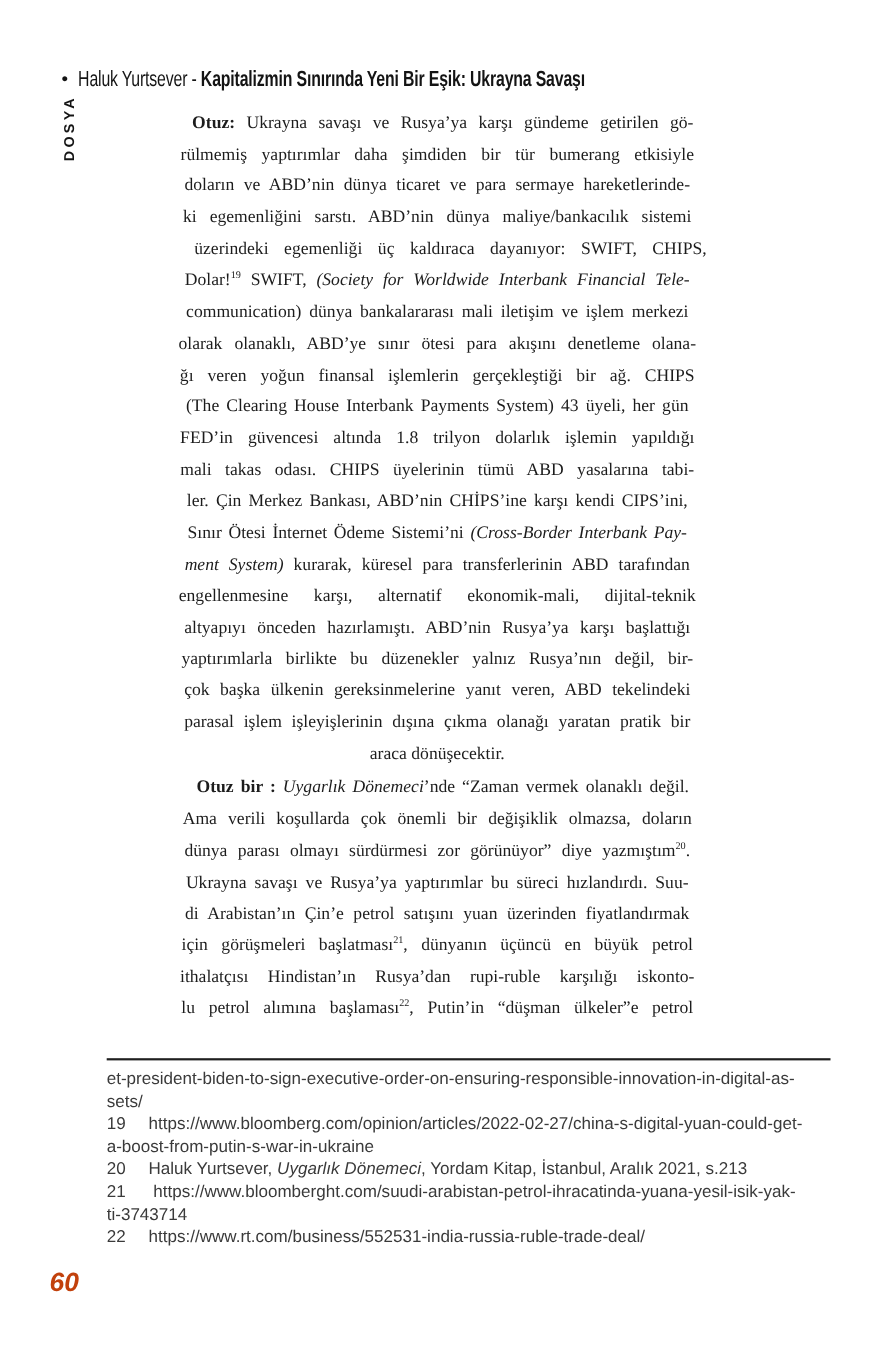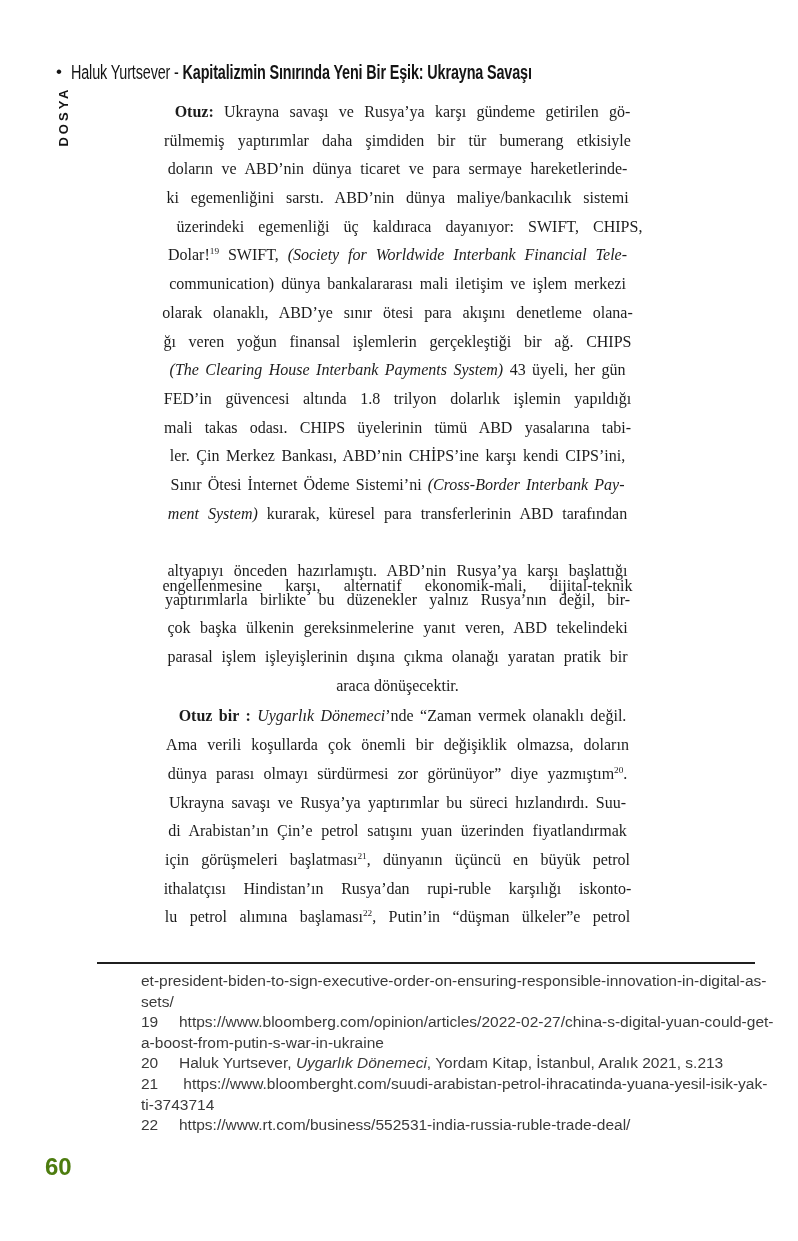--- a/index.html
+++ b/index.html
@@ -48,27 +48,27 @@
   
   .fnrule{
     position:absolute;left:97px;top:962px;width:658px;height:0;
     border-top:2.5px solid #1f1f1f;
   }
   .footnotes{
     position:absolute;left:97px;top:971px;width:662px;
     font-family:"Liberation Sans","DejaVu Sans",sans-serif;
     font-size:15.5px;line-height:20.6px;color:#3a3a3a;
   }
-  .fline{white-space:nowrap;margin-left:44px;}
+  .fline{white-space:nowrap;}
   .fnum{display:inline-block;width:38px;}
   
   .pagenum{
     position:absolute;left:45px;top:1153px;
     font-family:"Liberation Sans","DejaVu Sans",sans-serif;
-    font-weight:bold;font-size:24px;color:#4d7c0f;
+    font-weight:bold;font-size:24px;color:#c2410c;font-style:italic;
   }
 </style>
 </head>
 <body>
 
 <div class="page">
 
   <div class="header">
     <span class="bullet">•</span>
     <span class="htext"><span class="author">Haluk Yurtsever - </span><span class="title">Kapitalizmin Sınırında Yeni Bir Eşik: Ukrayna Savaşı</span></span>
@@ -80,27 +80,27 @@
       <div class="para">
         <div class="bline findent"><span class="linner" style="word-spacing: 6.31055px;"><span style="font-weight: bold;">Otuz:</span><span> Ukrayna savaşı ve Rusya’ya karşı gündeme getirilen gö-</span></span></div>
         <div class="bline"><span class="linner" style="word-spacing: 9.23438px;"><span>rülmemiş yaptırımlar daha şimdiden bir tür bumerang etkisiyle</span></span></div>
         <div class="bline"><span class="linner" style="word-spacing: 4.58594px;"><span>doların ve ABD’nin dünya ticaret ve para sermaye hareketlerinde-</span></span></div>
         <div class="bline"><span class="linner" style="word-spacing: 7.78125px;"><span>ki egemenliğini sarstı. ABD’nin dünya maliye/bankacılık sistemi</span></span></div>
         <div class="bline"><span class="linner" style="word-spacing: 10.1458px; margin-left: 24px;"><span>üzerindeki egemenliği üç kaldıraca dayanıyor: SWIFT, CHIPS,</span></span></div>
         <div class="bline"><span class="linner" style="word-spacing: 4.91518px;"><span>Dolar!</span><sup>19</sup><span> SWIFT, </span><span style="font-style: italic;">(Society for Worldwide Interbank Financial Tele-</span></span></div>
         <div class="bline"><span class="linner" style="word-spacing: 3.09821px;"><span style="">communication)</span><span> dünya bankalararası mali iletişim ve işlem merkezi</span></span></div>
         <div class="bline"><span class="linner" style="word-spacing: 6.89062px;"><span>olarak olanaklı, ABD’ye sınır ötesi para akışını denetleme olana-</span></span></div>
         <div class="bline"><span class="linner" style="word-spacing: 8.67578px;"><span>ğı veren yoğun finansal işlemlerin gerçekleştiği bir ağ. CHIPS</span></span></div>
-        <div class="bline"><span class="linner" style="word-spacing: 2.46875px;"><span style="font-style: italic;">(The Clearing House Interbank Payments System)</span><span> 43 üyeli, her gün</span></span></div>
+        <div class="bline"><span class="linner" style="word-spacing: 2.46875px;"><span style="">(The Clearing House Interbank Payments System)</span><span> 43 üyeli, her gün</span></span></div>
         <div class="bline"><span class="linner" style="word-spacing: 9.65402px;"><span>FED’in güvencesi altında 1.8 trilyon dolarlık işlemin yapıldığı</span></span></div>
         <div class="bline"><span class="linner" style="word-spacing: 8.22461px;"><span>mali takas odası. CHIPS üyelerinin tümü ABD yasalarına tabi-</span></span></div>
         <div class="bline"><span class="linner" style="word-spacing: 2.54492px;"><span>ler. Çin Merkez Bankası, ABD’nin CHİPS’ine karşı kendi CIPS’ini,</span></span></div>
         <div class="bline"><span class="linner" style="word-spacing: 2.12054px;"><span>Sınır Ötesi İnternet Ödeme Sistemi’ni </span><span style="font-style: italic;">(Cross-Border Interbank Pay-</span></span></div>
         <div class="bline"><span class="linner" style="word-spacing: 5.06696px;"><span style="font-style: italic;">ment System)</span><span> kurarak, küresel para transferlerinin ABD tarafından</span></span></div>
-        <div class="bline"><span class="linner" style="word-spacing: 19.3047px; margin-top: 44px;"><span>engellenmesine karşı, alternatif ekonomik-mali, dijital-teknik</span></span></div>
+        <div class="bline"><span class="linner" style="word-spacing: 19.3047px;"><span>engellenmesine karşı, alternatif ekonomik-mali, dijital-teknik</span></span></div>
         <div class="bline"><span class="linner" style="word-spacing: 6.39323px;"><span>altyapıyı önceden hazırlamıştı. ABD’nin Rusya’ya karşı başlattığı</span></span></div>
         <div class="bline"><span class="linner" style="word-spacing: 8.36161px;"><span>yaptırımlarla birlikte bu düzenekler yalnız Rusya’nın değil, bir-</span></span></div>
         <div class="bline"><span class="linner" style="word-spacing: 5.57143px;"><span>çok başka ülkenin gereksinmelerine yanıt veren, ABD tekelindeki</span></span></div>
         <div class="bline"><span class="linner" style="word-spacing: 4.875px;"><span>parasal işlem işleyişlerinin dışına çıkma olanağı yaratan pratik bir</span></span></div>
         <div class="bline lastline"><span class="linner"><span>araca dönüşecektir.</span></span></div>
       </div>
       <div class="para">
         <div class="bline findent"><span class="linner" style="word-spacing: 2.4043px;"><span style="font-weight: bold;">Otuz bir :</span><span> </span><span style="font-style: italic;">Uygarlık Dönemeci</span><span>’nde “Zaman vermek olanaklı değil.</span></span></div>
         <div class="bline"><span class="linner" style="word-spacing: 6.13867px;"><span>Ama verili koşullarda çok önemli bir değişiklik olmazsa, doların</span></span></div>
         <div class="bline"><span class="linner" style="word-spacing: 5.3192px;"><span>dünya parası olmayı sürdürmesi zor görünüyor” diye yazmıştım</span><sup>20</sup><span>.</span></span></div>

